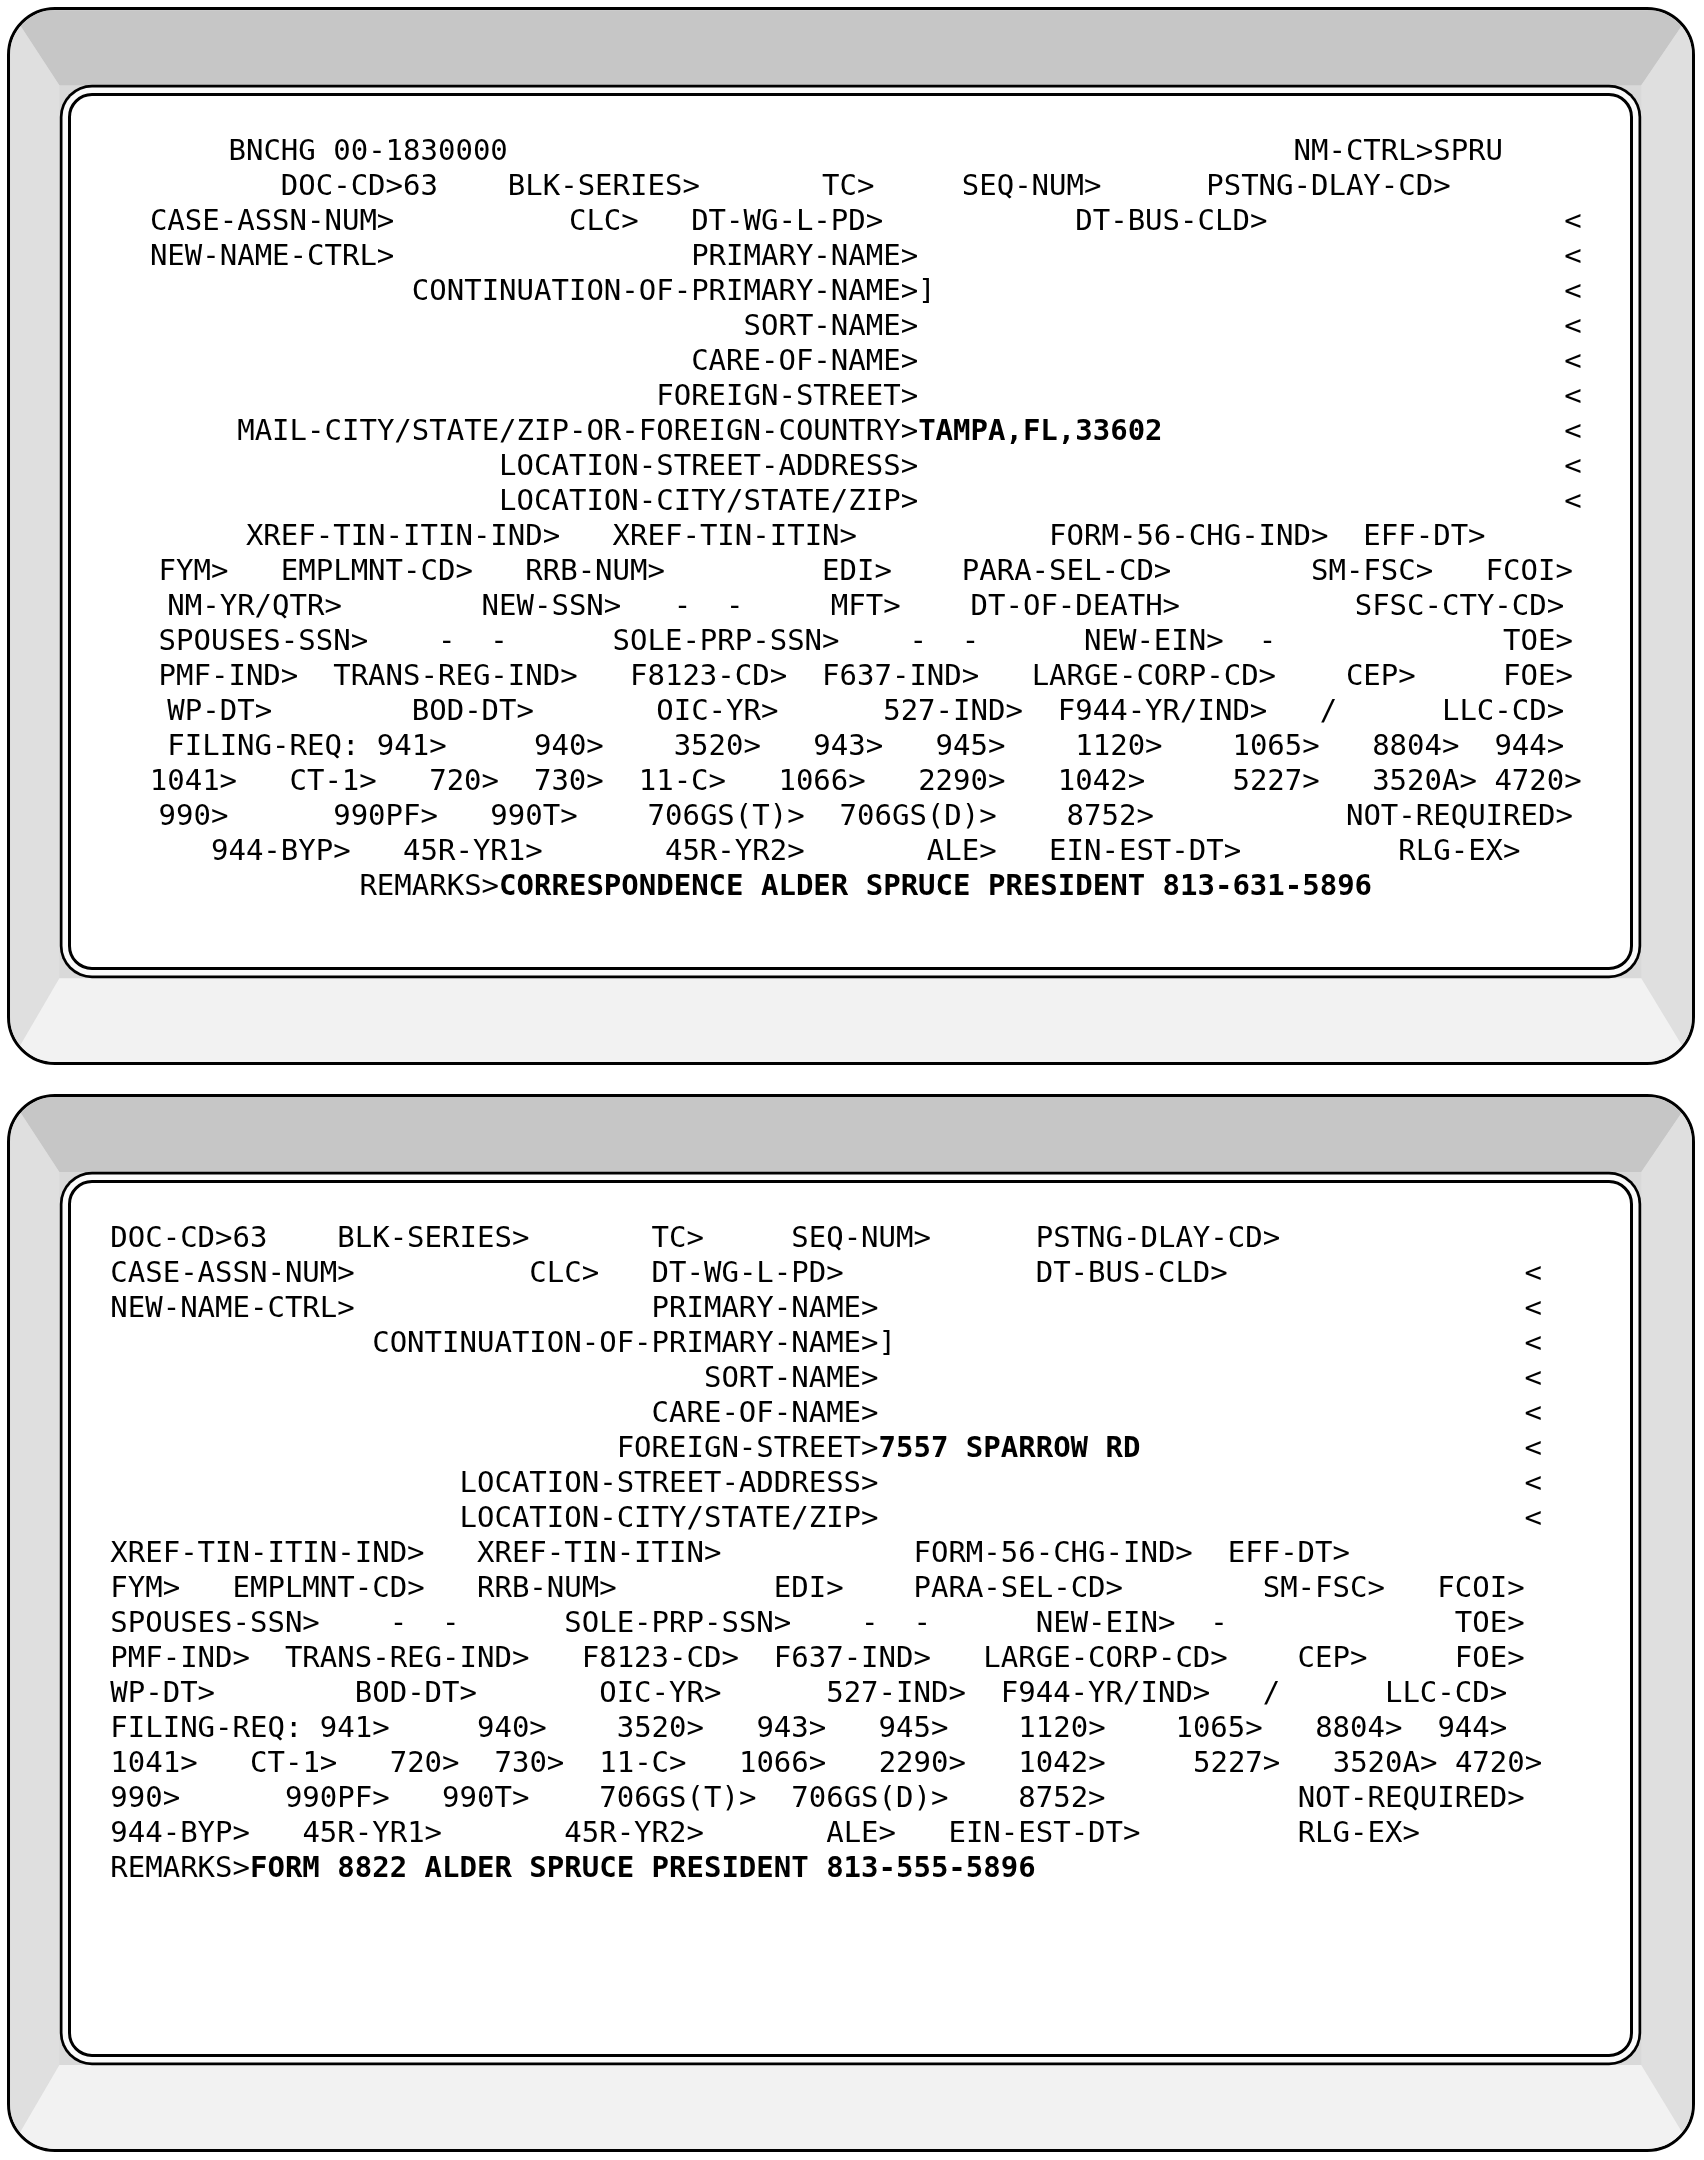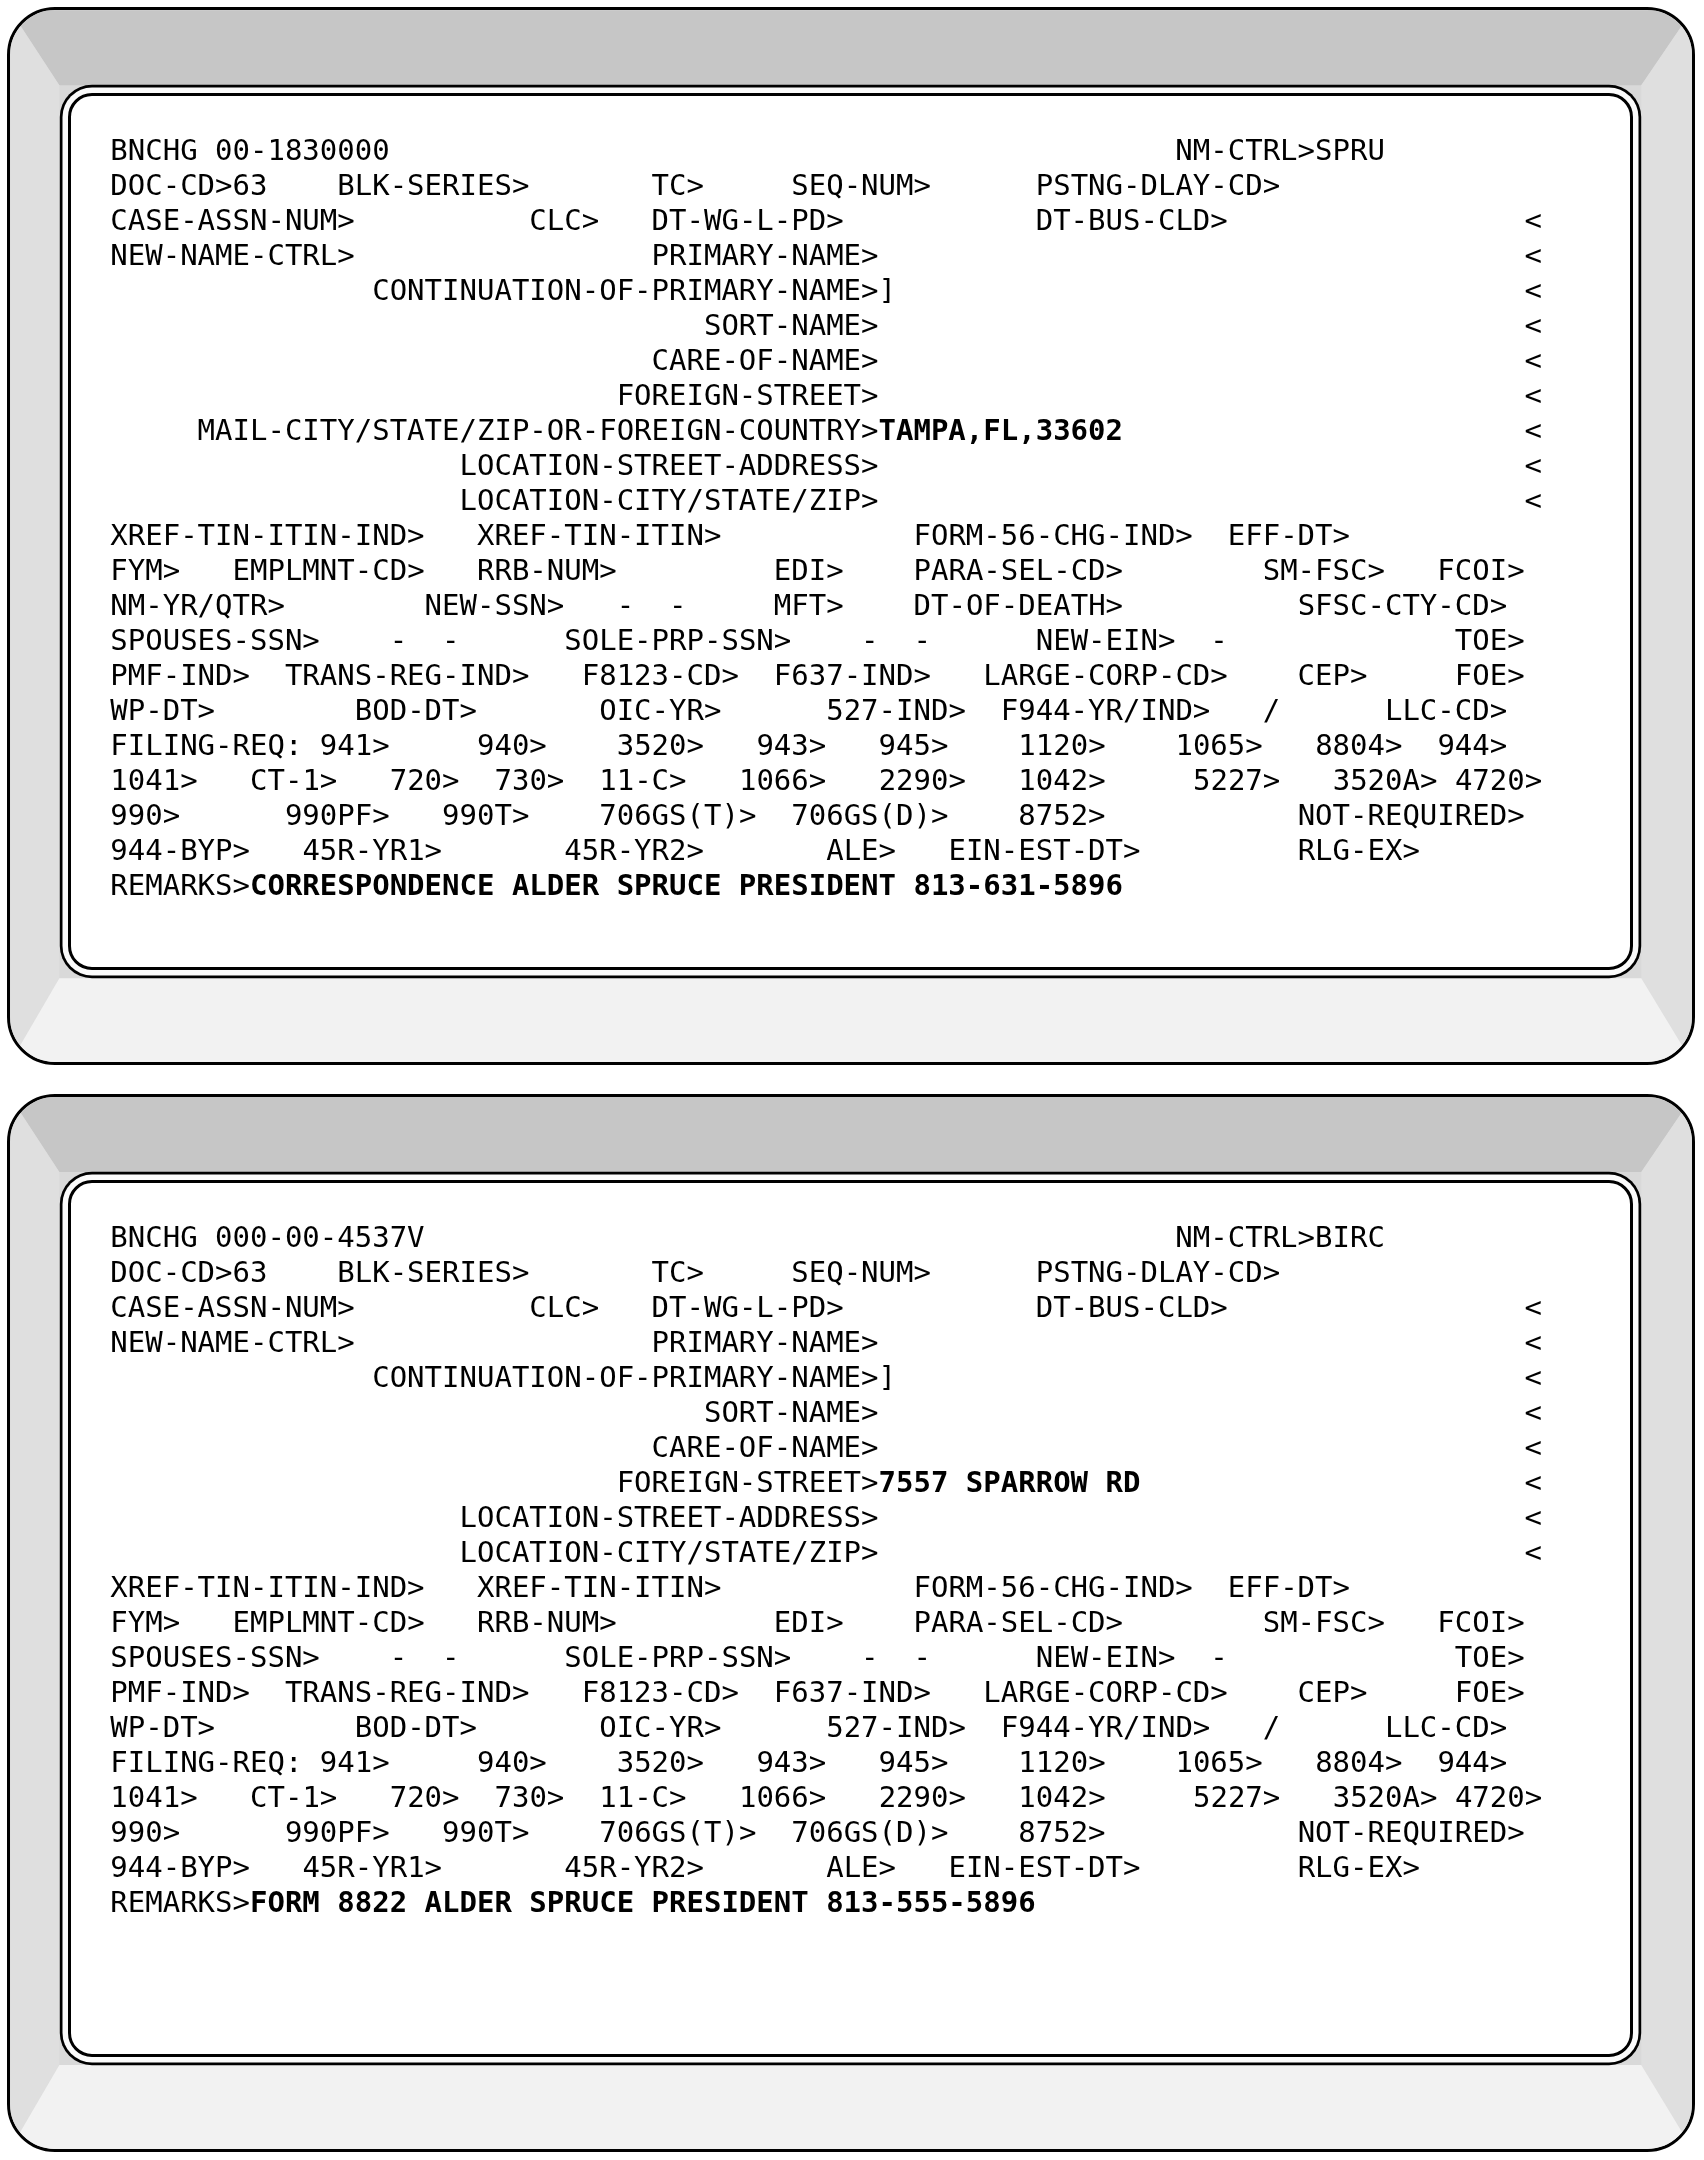--- a/index.html
+++ b/index.html
@@ -24,21 +24,21 @@
   .monitor {
     position: absolute;
     left: 7.3px;
     width: 1682px;
     height: 1052px;
     border: 3.7px solid var(--line-color);
     border-radius: 48px;
     background: var(--bezel-base);
     overflow: hidden;
   }
-  #monitor-top    { top: 7.3px; }
+  #monitor-top    { top: 7.3px; text-align: center; }
   #monitor-bottom { top: 1094px; }
   .facet { position: absolute; left: 0; top: 0; width: 1682px; height: 1052px; }
   .facet.t { background: var(--bezel-top);
     clip-path: polygon(0 0, 1682px 0, 1631px 75px, 49px 75px); }
   .facet.l { background: var(--bezel-side);
     clip-path: polygon(0 0, 49px 75px, 49px 968px, 0 1052px); }
   .facet.r { background: var(--bezel-side);
     clip-path: polygon(1682px 0, 1631px 75px, 1631px 968px, 1682px 1052px); }
   .facet.b { background: var(--bezel-bottom);
     clip-path: polygon(0 1052px, 49px 968px, 1631px 968px, 1682px 1052px); }
@@ -101,21 +101,20 @@
   </div>
 </div>
 
 <div class="monitor" id="monitor-bottom">
   <div class="facet t"></div>
   <div class="facet l"></div>
   <div class="facet r"></div>
   <div class="facet b"></div>
   <div class="screen">
     <div class="term">
-        <div class="line"><span>BNCHG 000-00-4537V</span><span>                                           </span><span>NM-CTRL&gt;BIRC</span></div>
         <div class="line"><span>DOC-CD&gt;63</span><span>    </span><span>BLK-SERIES&gt;</span><span>       </span><span>TC&gt;</span><span>     </span><span>SEQ-NUM&gt;</span><span>      </span><span>PSTNG-DLAY-CD&gt;</span></div>
         <div class="line"><span>CASE-ASSN-NUM&gt;</span><span>          </span><span>CLC&gt;</span><span>   </span><span>DT-WG-L-PD&gt;</span><span>           </span><span>DT-BUS-CLD&gt;</span><span>                 </span><span>&lt;</span></div>
         <div class="line"><span>NEW-NAME-CTRL&gt;</span><span>                 </span><span>PRIMARY-NAME&gt;</span><span>                                     </span><span>&lt;</span></div>
         <div class="line"><span>               </span><span>CONTINUATION-OF-PRIMARY-NAME&gt;]</span><span>                                    </span><span>&lt;</span></div>
         <div class="line"><span>                                  </span><span>SORT-NAME&gt;</span><span>                                     </span><span>&lt;</span></div>
         <div class="line"><span>                               </span><span>CARE-OF-NAME&gt;</span><span>                                     </span><span>&lt;</span></div>
         <div class="line"><span>                             </span><span>FOREIGN-STREET&gt;</span><b>7557 SPARROW RD</b><span>                      </span><span>&lt;</span></div>
         <div class="line"><span>                    </span><span>LOCATION-STREET-ADDRESS&gt;</span><span>                                     </span><span>&lt;</span></div>
         <div class="line"><span>                    </span><span>LOCATION-CITY/STATE/ZIP&gt;</span><span>                                     </span><span>&lt;</span></div>
         <div class="line"><span>XREF-TIN-ITIN-IND&gt;</span><span>   </span><span>XREF-TIN-ITIN&gt;</span><span>           </span><span>FORM-56-CHG-IND&gt;</span><span>  </span><span>EFF-DT&gt;</span></div>

